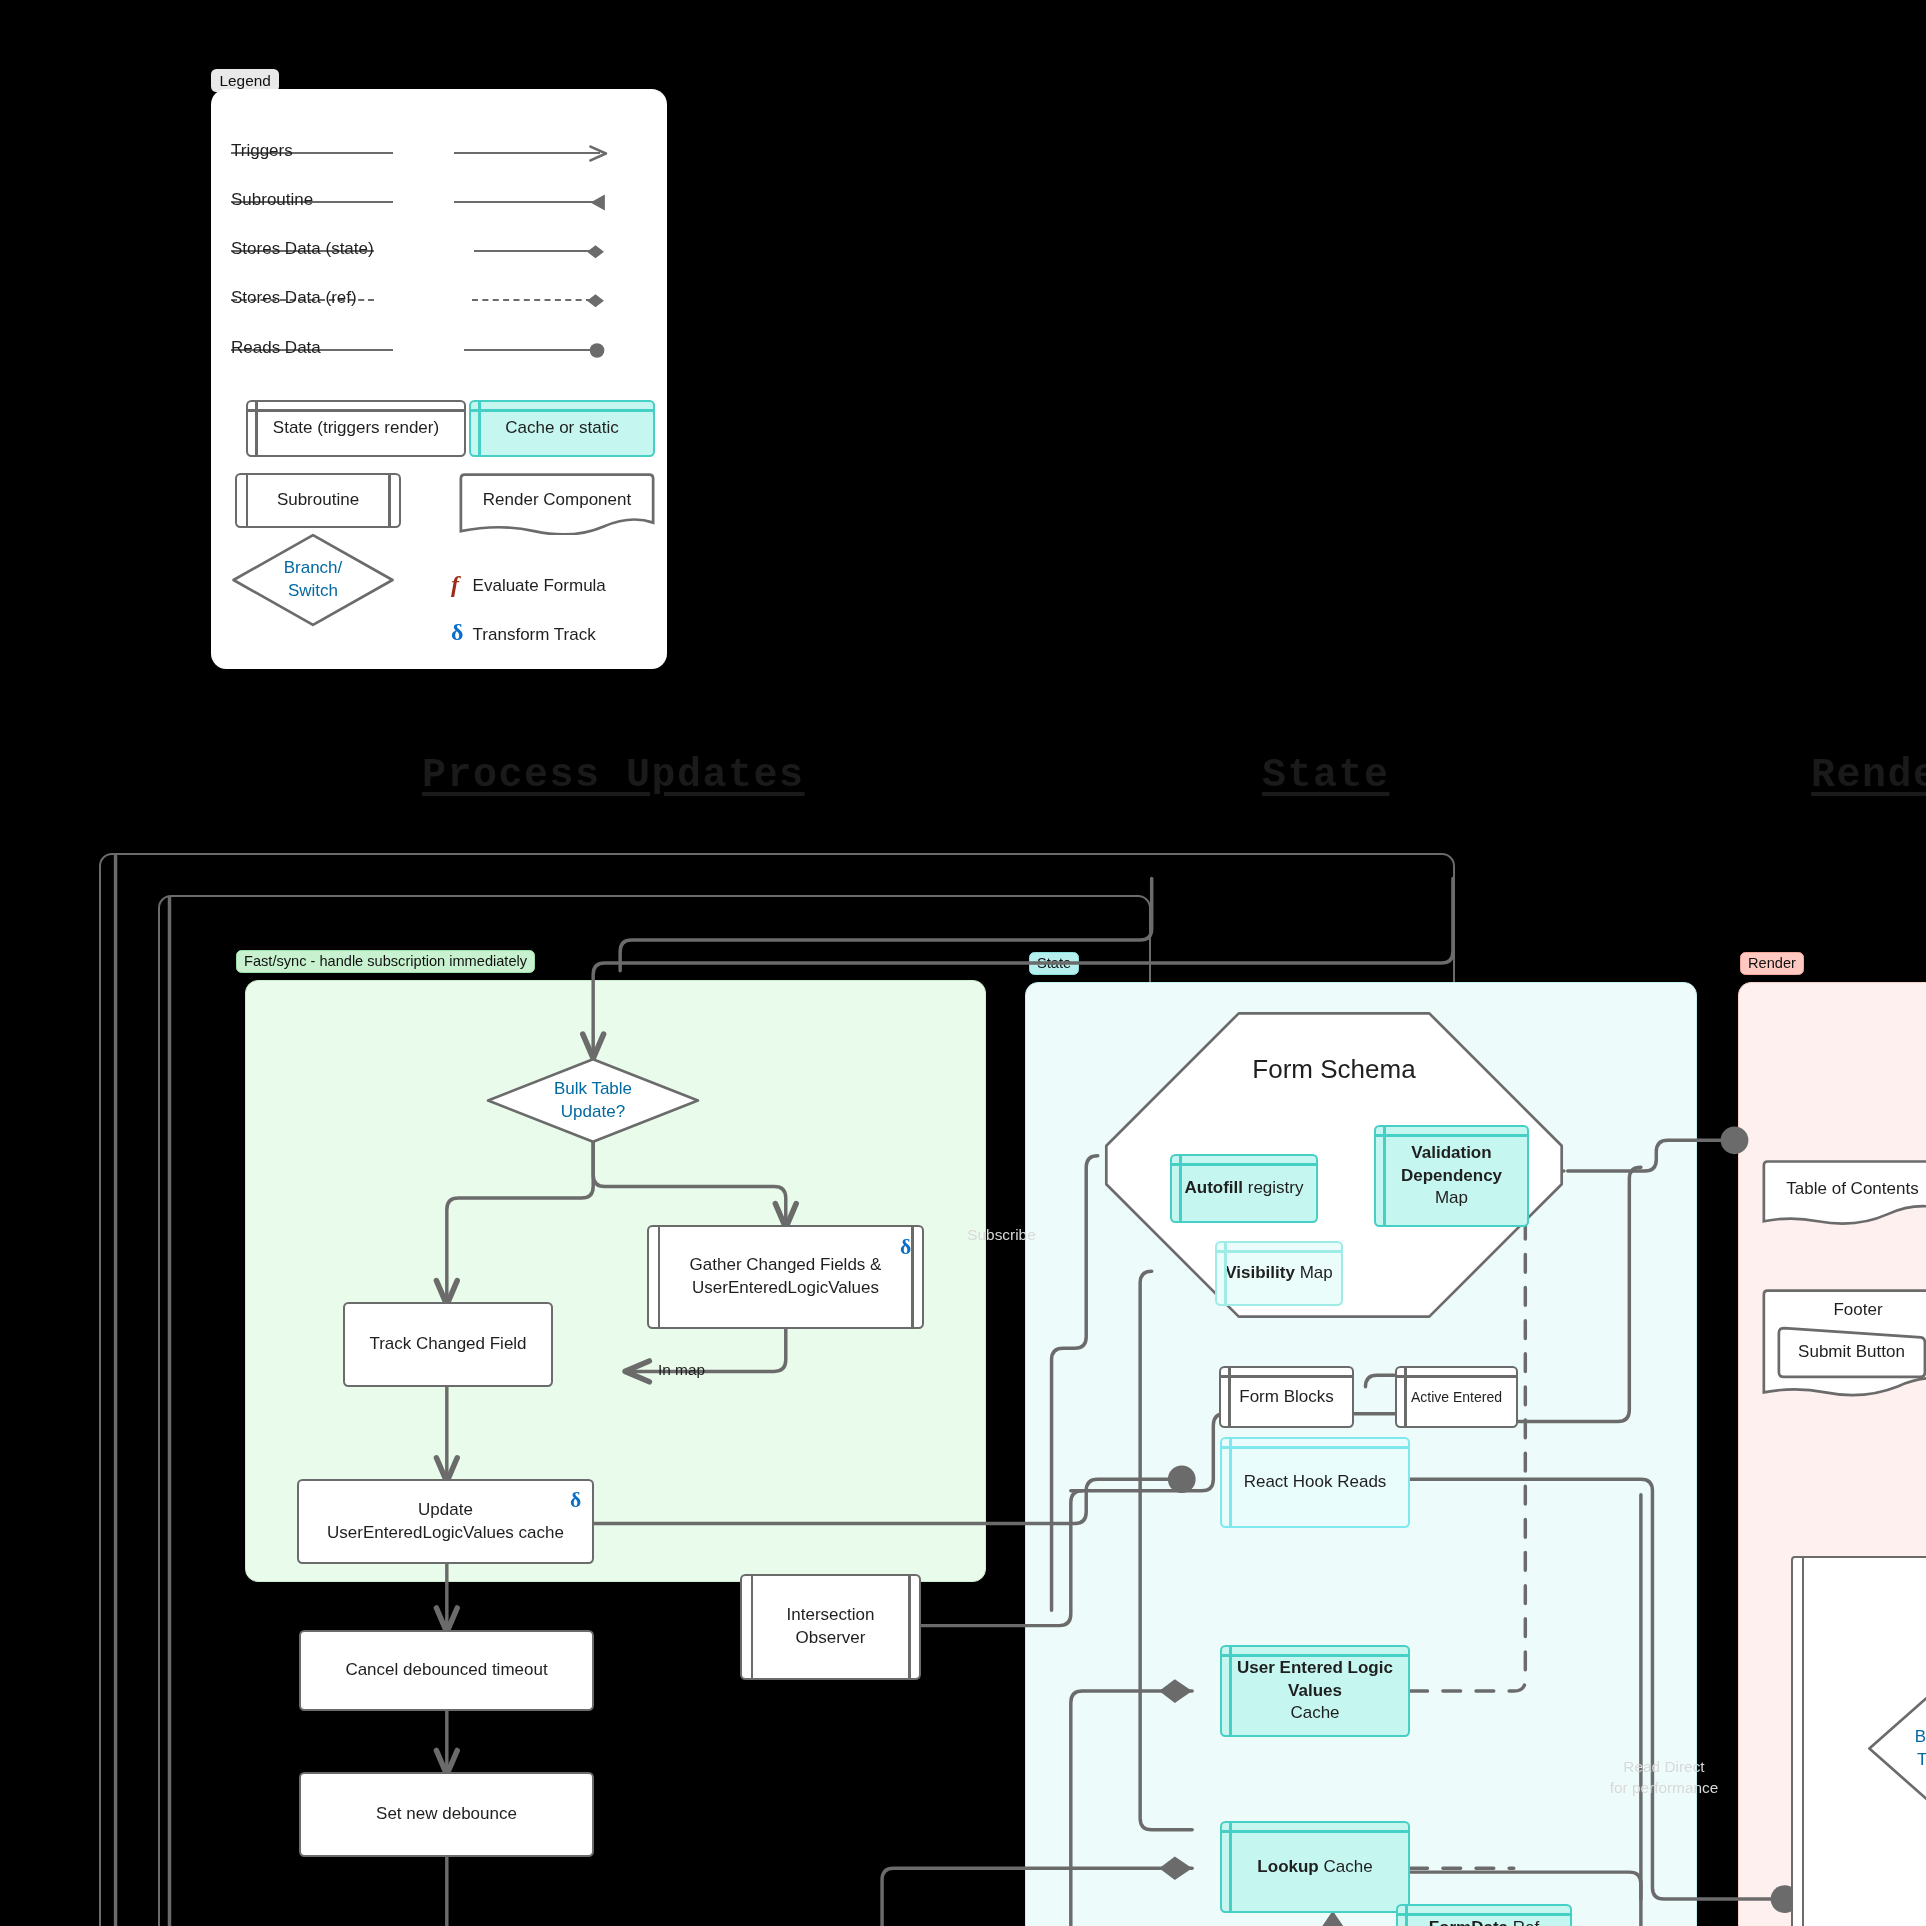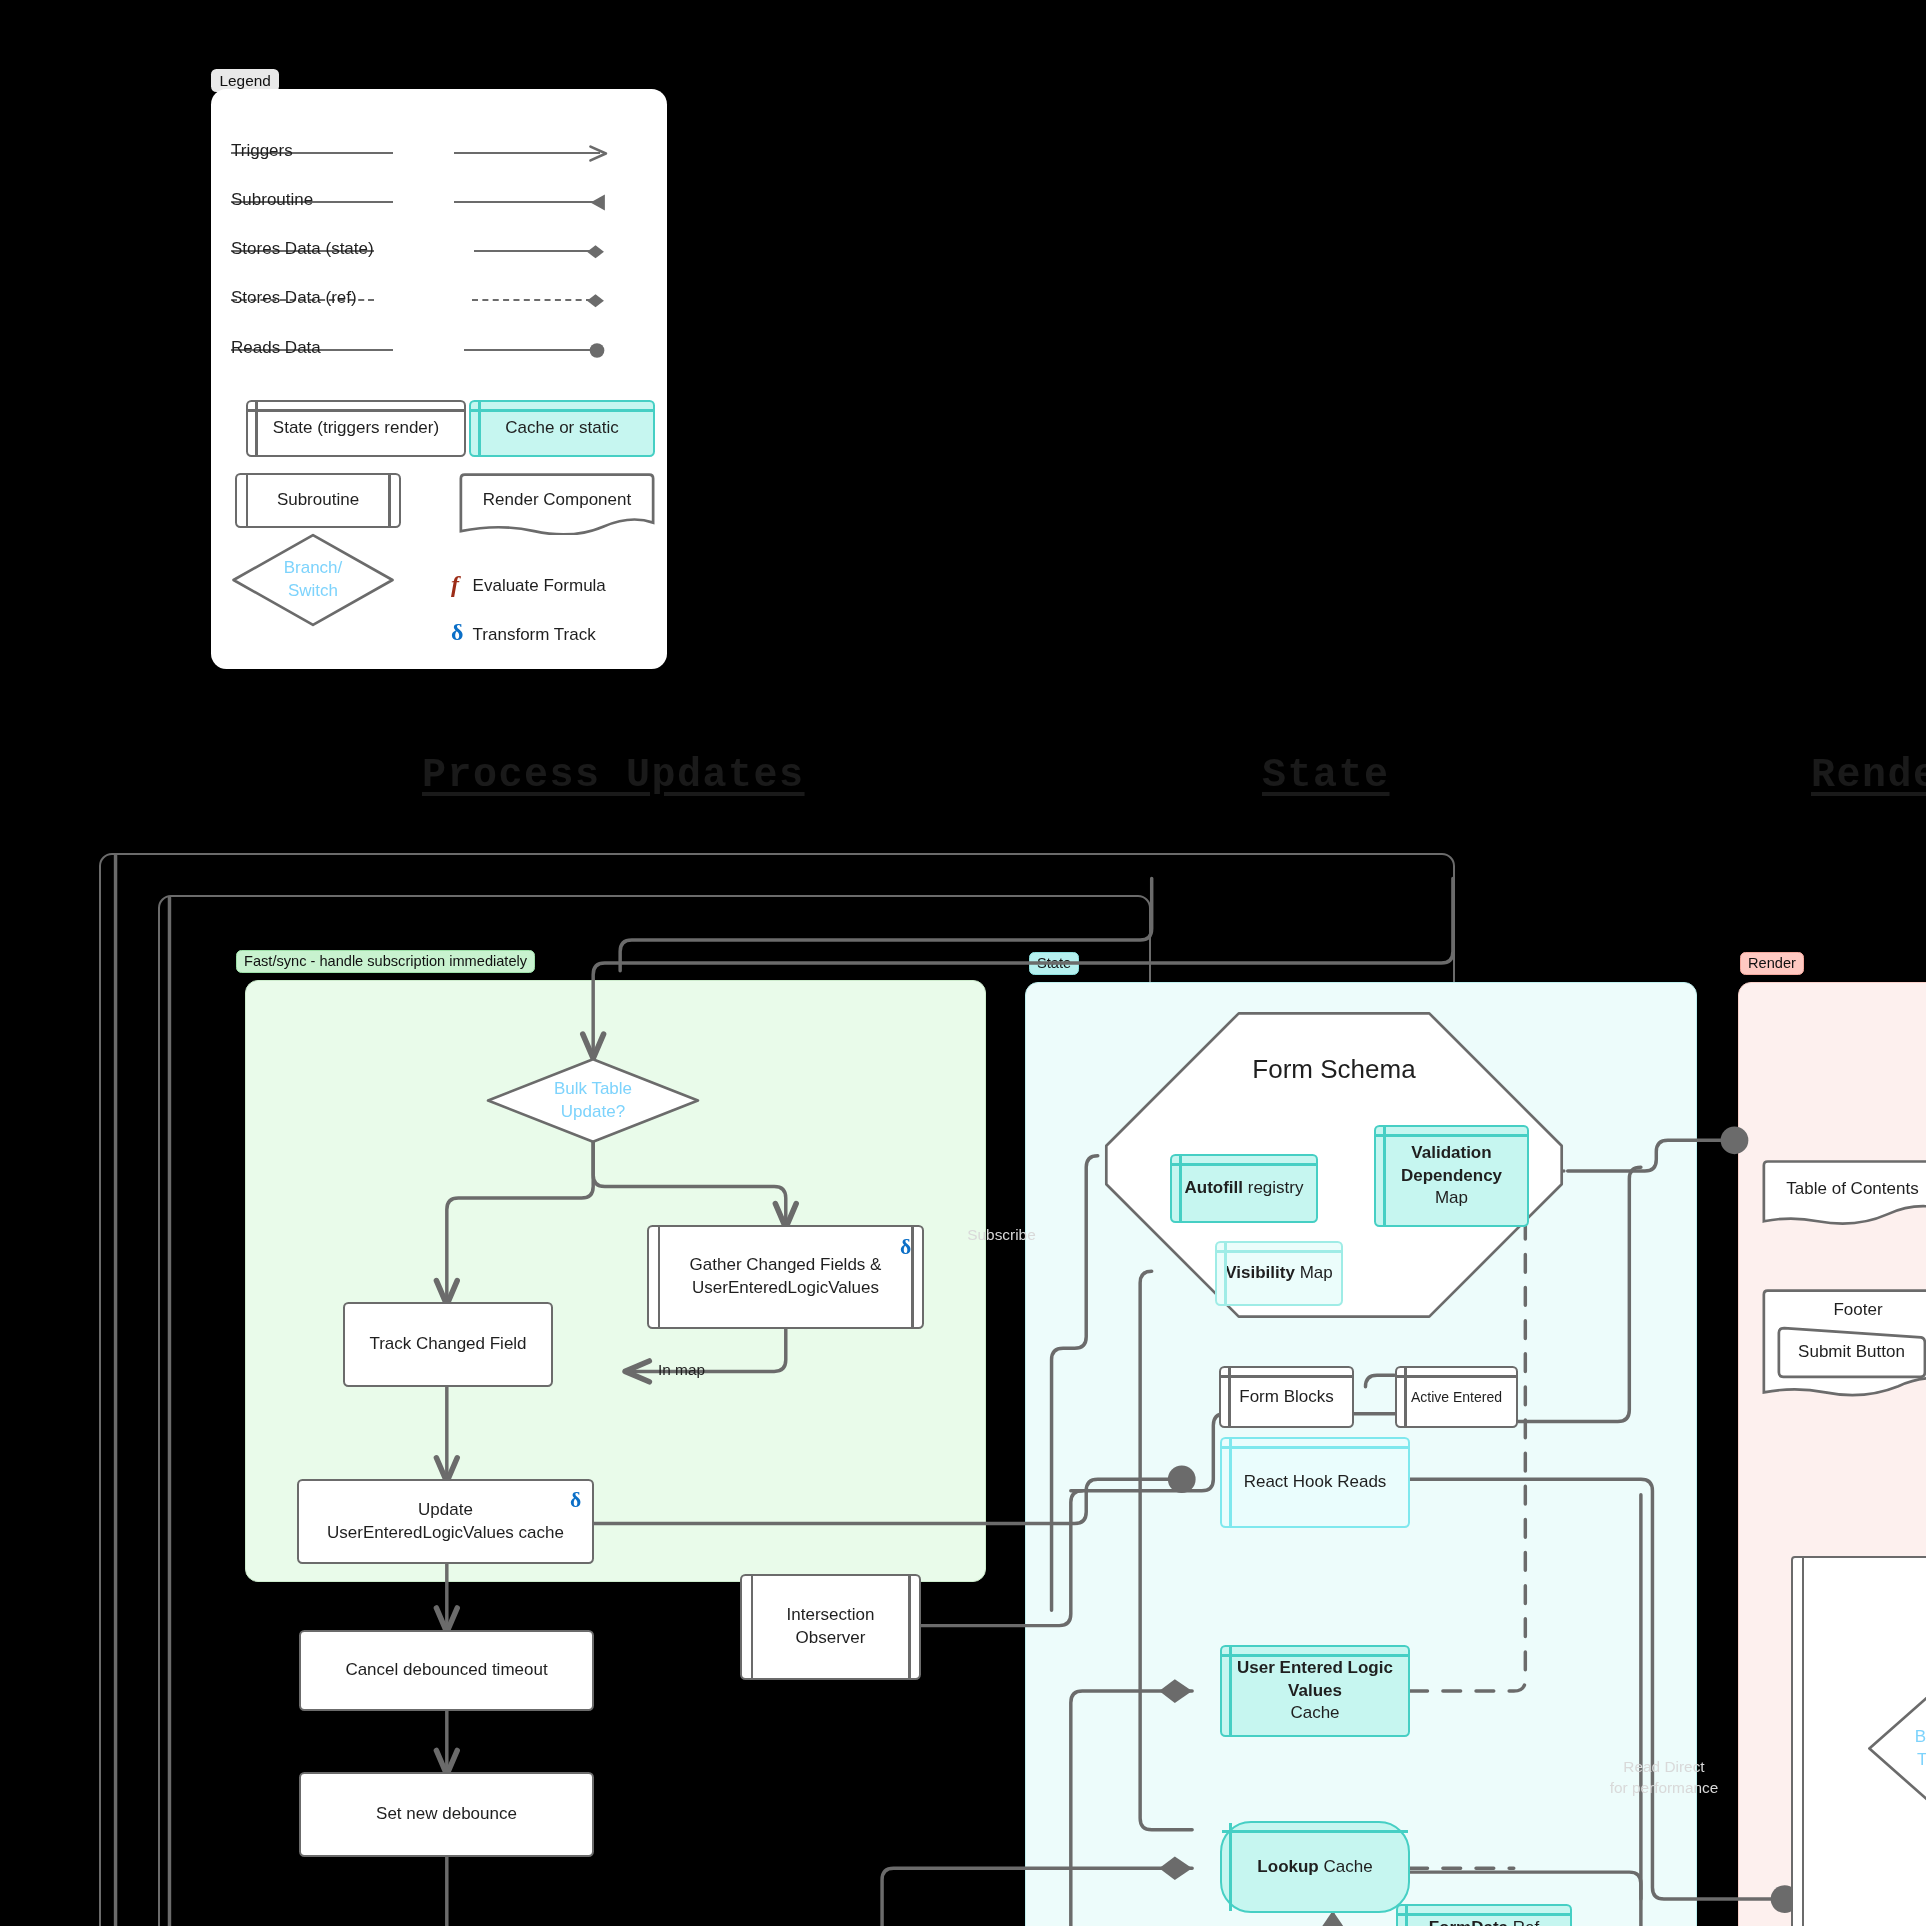--- a/index.html
+++ b/index.html
@@ -24,21 +24,21 @@
   .sub-bars::before{content:"";position:absolute;left:8.5px;top:0;bottom:0;width:2.7px;background:#6b6b6b;}
   .sub-bars::after{content:"";position:absolute;right:8.5px;top:0;bottom:0;width:2.7px;background:#6b6b6b;}
   .cyan{background:#c6f6f0;border-color:#46cfc4;}
   .cyan.state-bars::before,.cyan.state-bars::after{background:#46cfc4;}
   .cyanpale{background:#ebfdfb;border-color:#9fece6;}
   .cyanpale.state-bars::before,.cyanpale.state-bars::after{background:#9fece6;}
   .cyanlight{background:#eafdfd;border-color:#7fe8ee;}
   .cyanlight.state-bars::before,.cyanlight.state-bars::after{background:#7fe8ee;}
 
   .diamond{position:absolute;display:flex;align-items:center;justify-content:center;text-align:center;
-    font-size:17px;color:#7dd3fc;line-height:1.35;}
+    font-size:17px;color:#0369a1;line-height:1.35;}
   .diamond>svg{position:absolute;left:0;top:0;}
   .diamond>span{position:relative;z-index:2;}
 
   .doc{position:absolute;}
   .doc>svg{position:absolute;left:0;top:0;}
   .doc>span{position:absolute;left:0;right:0;display:flex;align-items:center;justify-content:center;
     text-align:center;font-size:17px;color:#1f1f1f;line-height:1.3;}
 
   .glyph{position:absolute;font-family:"Liberation Serif",serif;font-style:italic;font-weight:700;}
   .glyph.f{color:#9c2c17;}
@@ -316,21 +316,21 @@
 
   <div class="shape state-bars cyanlight abs" style="left:1220px;top:1437px;width:190px;height:91px;">
     <span>React Hook Reads</span>
   </div>
 
   <div class="shape state-bars cyan abs" style="left:1220px;top:1645px;width:190px;height:92px;flex-direction:column;">
     <b style="display:block;">User Entered Logic Values</b>
     <span> Cache</span>
   </div>
 
-  <div class="shape state-bars cyan abs" style="left:1220px;top:1821px;width:190px;height:92px;border-radius:31px;">
+  <div class="shape state-bars cyan abs" style="left:1220px;top:1821px;width:190px;height:92px;">
     <span><b>Lookup</b><span> Cache</span></span>
   </div>
 
   <div class="shape state-bars cyan abs" style="left:1396px;top:1904px;width:176px;height:48px;">
     <span><b>FormData</b><span> Ref</span></span>
   </div>
 
   <div class="edgelbl" style="left:1564px;top:1757px;width:200px;">
     <span style="display:block;">Read Direct</span>
     <span style="display:block;">for performance</span>

